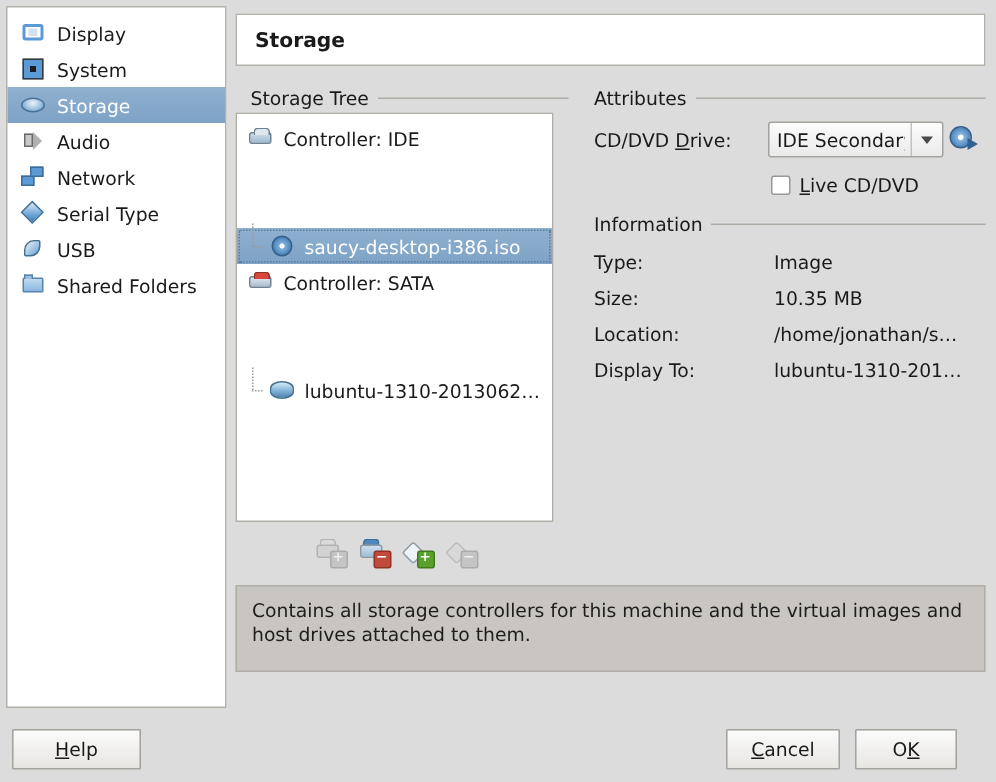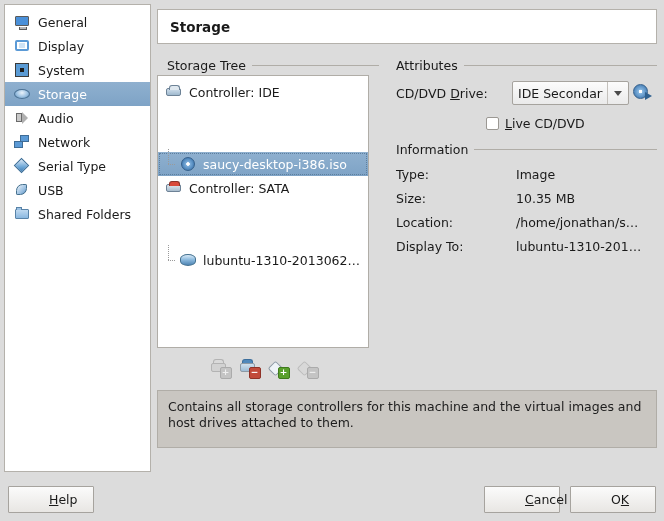--- a/index.html
+++ b/index.html
@@ -296,21 +296,21 @@
     background: radial-gradient(circle at 50% 50%, #ffffff 0%, #ffffff 18%,
                 #86b6e0 22%, #4f86bb 70%, #356490 100%);
     border: 1px solid #35608c; box-sizing: border-box;
   }
   #cdpick .arr {
     position: absolute; right: -1px; bottom: 2px; width: 0; height: 0;
     border-top: 4px solid transparent; border-bottom: 4px solid transparent;
     border-left: 7px solid #2f6190;
   }
   #livebox {
-    position: absolute; left: 486px; top: 116px;
+    position: absolute; left: 514px; top: 116px;
     display: flex; align-items: center; font-size: 12.5px;
   }
   #livebox .box {
     width: 13px; height: 13px; background: #ffffff;
     border: 1px solid #9b9893; border-radius: 2px; box-sizing: border-box;
     margin-right: 6px;
   }
 
   
   #desc {
@@ -321,37 +321,30 @@
     padding: 8px 10px;
     font-size: 12.5px; line-height: 16px; color: #1d1d1d;
   }
 
   
   .btn {
     position: absolute;
     background: linear-gradient(to bottom, #fbfbfb 0%, #e8e6e3 100%);
     border: 1px solid #a6a39e; border-radius: 1px;
     box-sizing: border-box;
-    display: flex; align-items: center; justify-content: flex-start;
+    display: flex; align-items: center; justify-content: center;
     font-size: 12.5px; color: #1a1a1a;
     cursor: default;
-    padding-left: 40px;
   }
   u { text-decoration: underline; }
 </style>
 </head>
 <body>
 
 <div id="sidebar">
-  <div class="side-item">
-    <span class="side-ico">
-        <i class="ico-monitor"></i>
-      </span>
-    <span class="side-label">General</span>
-  </div>
   <div class="side-item">
     <span class="side-ico">
         <i class="ico-display"></i>
       </span>
     <span class="side-label">Display</span>
   </div>
   <div class="side-item">
     <span class="side-ico">
         <i class="ico-chip"></i>
       </span>
@@ -494,15 +487,15 @@
 <div class="fld-val" style="left:516px; top:239px; width:145px;">lubuntu-1310-201…</div>
 
 <div id="desc">Contains all storage controllers for this machine and the virtual images and host drives attached to them.</div>
 
 <div class="btn" style="left:8px; top:486px; width:86px; height:27px;">
   <span><u>H</u><span>elp</span></span>
 </div>
 <div class="btn" style="left:484px; top:486px; width:76px; height:27px;">
   <span><u>C</u><span>ancel</span></span>
 </div>
-<div class="btn" style="left:570px; top:486px; width:86px; height:27px;">
+<div class="btn" style="left:570px; top:486px; width:68px; height:27px;">
   <span><span>O</span><u>K</u></span>
 </div>
 
 </body></html>

